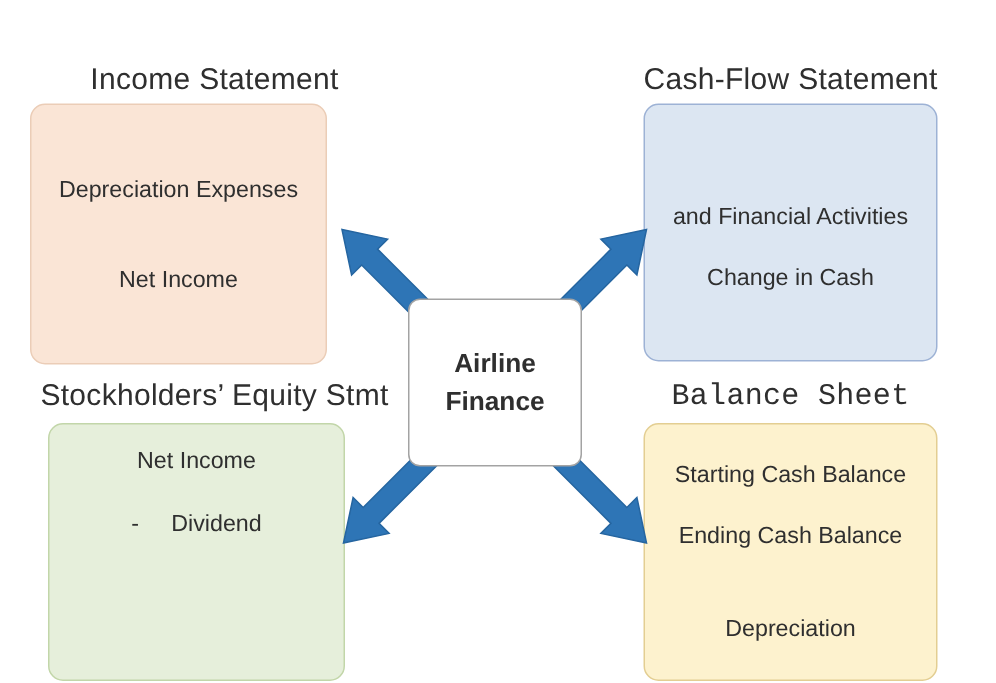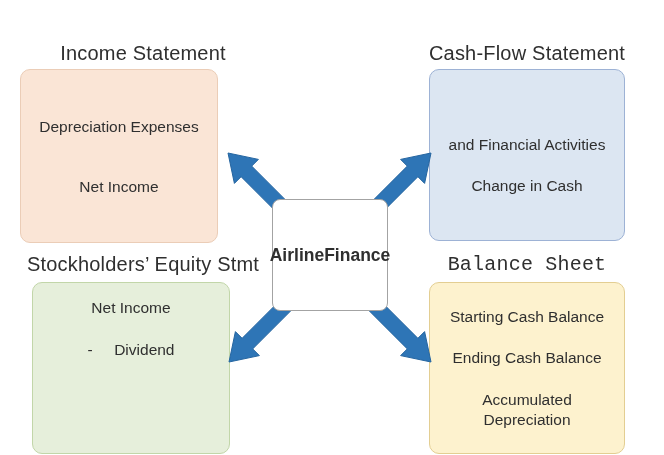--- a/index.html
+++ b/index.html
@@ -81,21 +81,21 @@
 
   .center-box {
     position: absolute;
     left: 272px; top: 173px;
     width: 116px; height: 112px;
     background: #ffffff;
     border: 1.5px solid var(--centerBorder, #A3A3A3);
     border-radius: 8px;
     z-index: 3;
     display: flex;
-    flex-direction: row;
+    flex-direction: column;
     align-items: center;
     justify-content: center;
     box-sizing: border-box;
   }
   .cline {
     font-size: 17.5px;
     font-weight: bold;
     line-height: 25px;
     text-align: center;
     color: var(--text, #2F2F2F);
@@ -122,21 +122,20 @@
   </div>
 
   <div class="box b-equity">
     <div class="bl" style="top:15px">Net Income</div>
     <div class="bl" style="top:57px">-     Dividend</div>
   </div>
 
   <div class="box b-balance">
     <div class="bl" style="top:24px">Starting Cash Balance</div>
     <div class="bl" style="top:65px">Ending Cash Balance</div>
-    <div class="bl" style="top:107px">Accumulated</div>
     <div class="bl" style="top:127px">Depreciation</div>
   </div>
 
   <svg class="arrow a-tl" viewBox="0 0 140 140">
     <polygon points="120,20 113.6,50.4 106.9,43.7 25.3,125.3 14.7,114.7 96.3,33.1 89.6,26.4"></polygon>
   </svg>
   <svg class="arrow a-tr" viewBox="0 0 140 140">
     <polygon points="120,20 113.6,50.4 106.9,43.7 25.3,125.3 14.7,114.7 96.3,33.1 89.6,26.4"></polygon>
   </svg>
   <svg class="arrow a-bl" viewBox="0 0 140 140">

